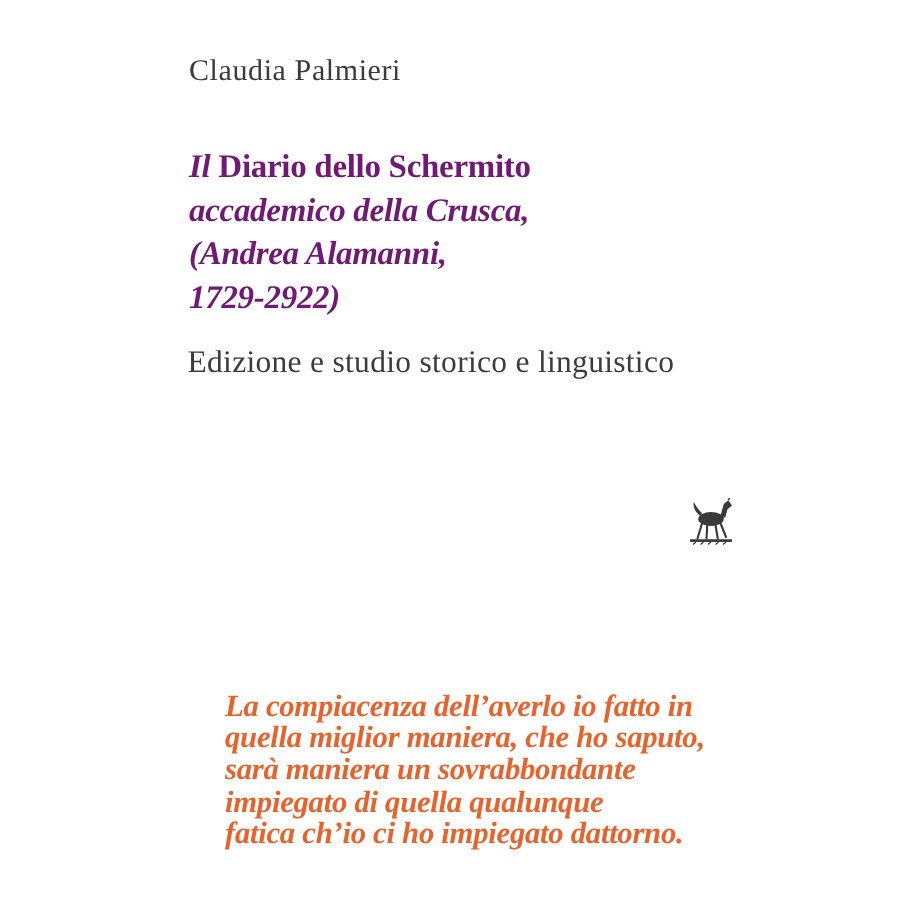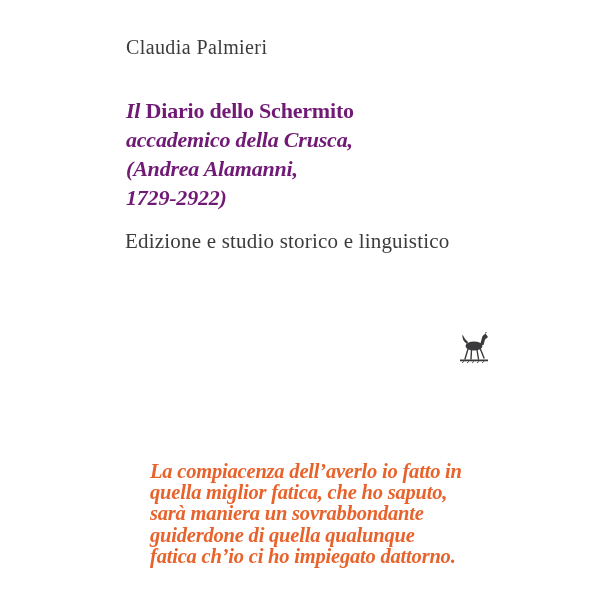--- a/index.html
+++ b/index.html
@@ -69,20 +69,20 @@
       <path d="M11 12 Q5.5 8 6.5 2.5 Q8.5 7 12 10 Z" fill="#3a3a3c"></path>
       <path d="M12 17 L9 27 M15.5 18 L15 27 M21 18 L22.5 27 M24 16 L28 26" stroke="#3a3a3c" stroke-width="1.4" fill="none" stroke-linecap="round"></path>
       <rect x="4" y="27.5" width="28" height="1.8" fill="#3a3a3c"></rect>
       <path d="M6 31 L8 29.3 M11 31 L13 29.3 M16 31 L18 29.3 M21 31 L23 29.3 M26 31 L28 29.3" stroke="#3a3a3c" stroke-width="0.8" fill="none"></path>
     </svg>
   </span>
 
 
   <div class="quote-block">
     <div class="quote-line">La compiacenza dell’averlo io fatto in</div>
-    <div class="quote-line">quella miglior fatica, che ho saputo,</div>
+    <div class="quote-line">quella miglior maniera, che ho saputo,</div>
     <div class="quote-line">sarà maniera un sovrabbondante</div>
-    <div class="quote-line">guiderdone di quella qualunque</div>
+    <div class="quote-line">impiegato di quella qualunque</div>
     <div class="quote-line">fatica ch’io ci ho impiegato dattorno.</div>
   </div>
 
 
 </div>
 
 </body></html>

